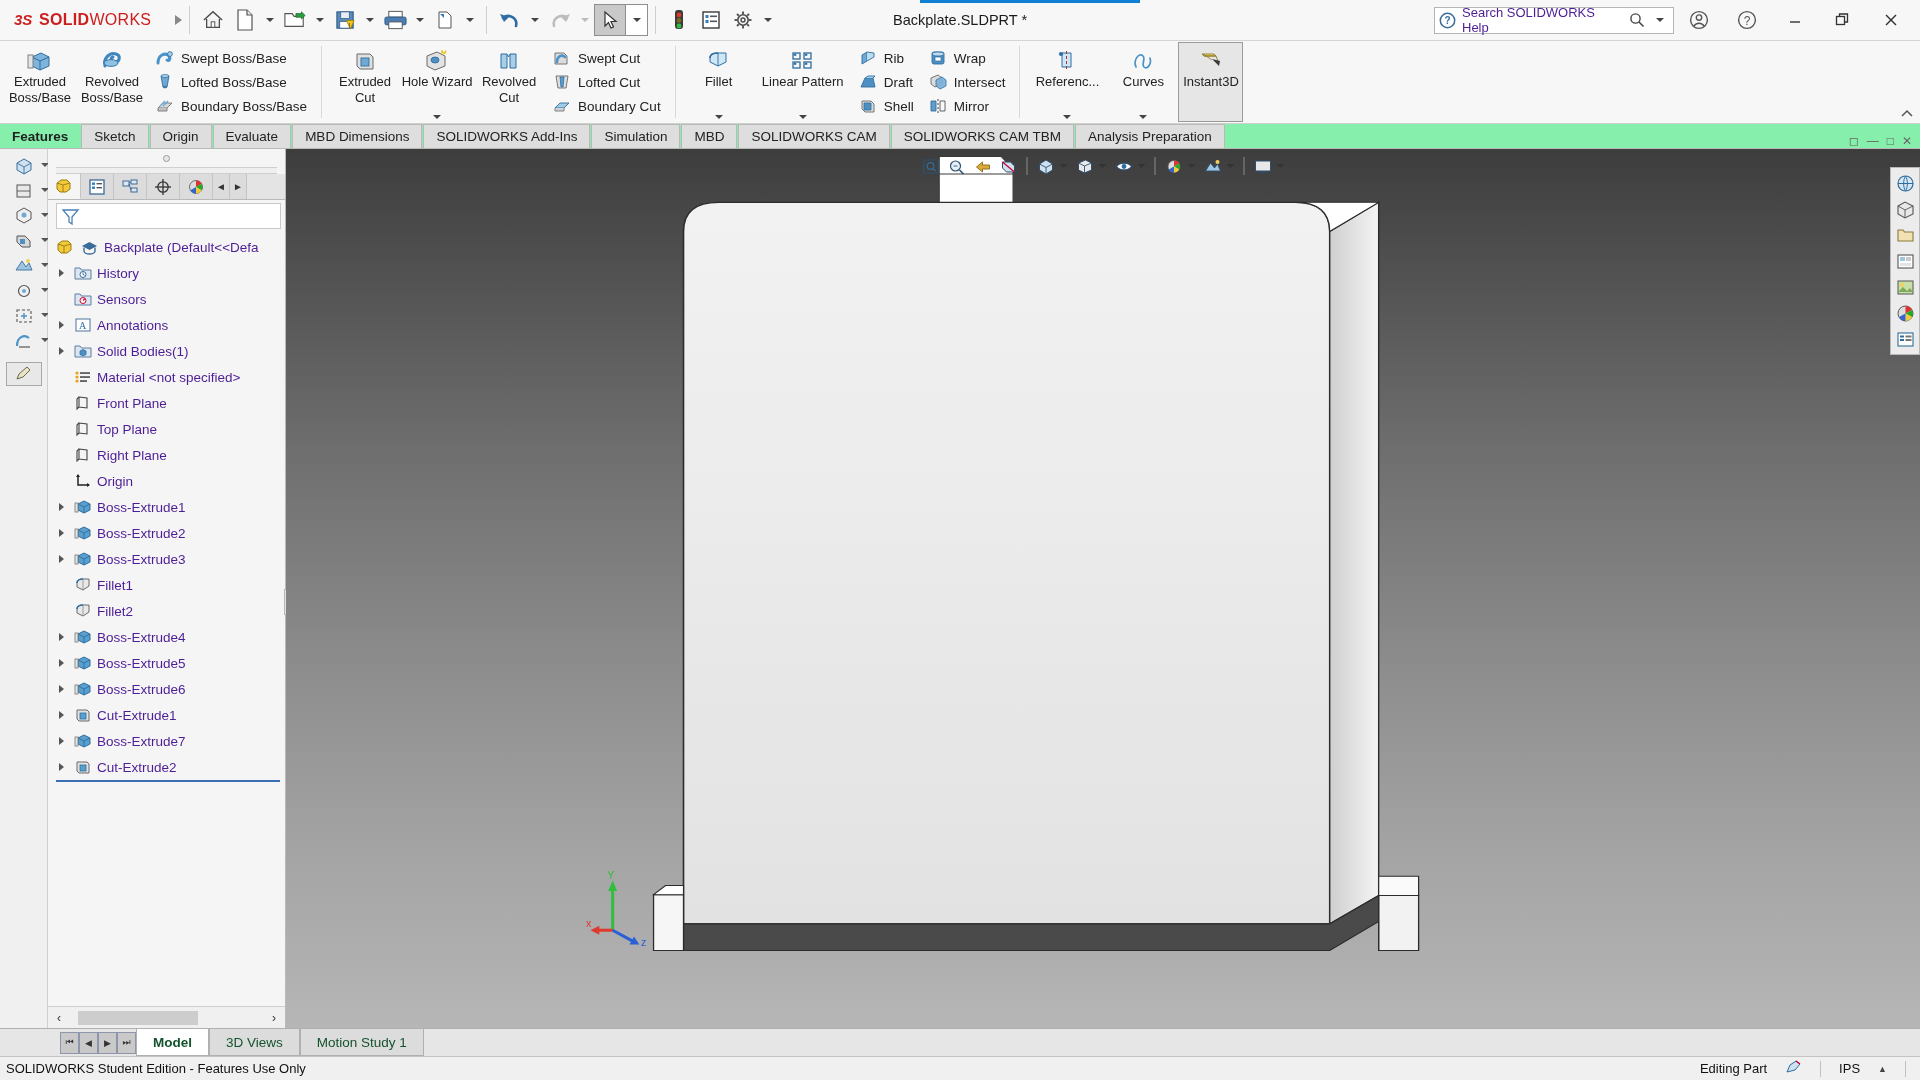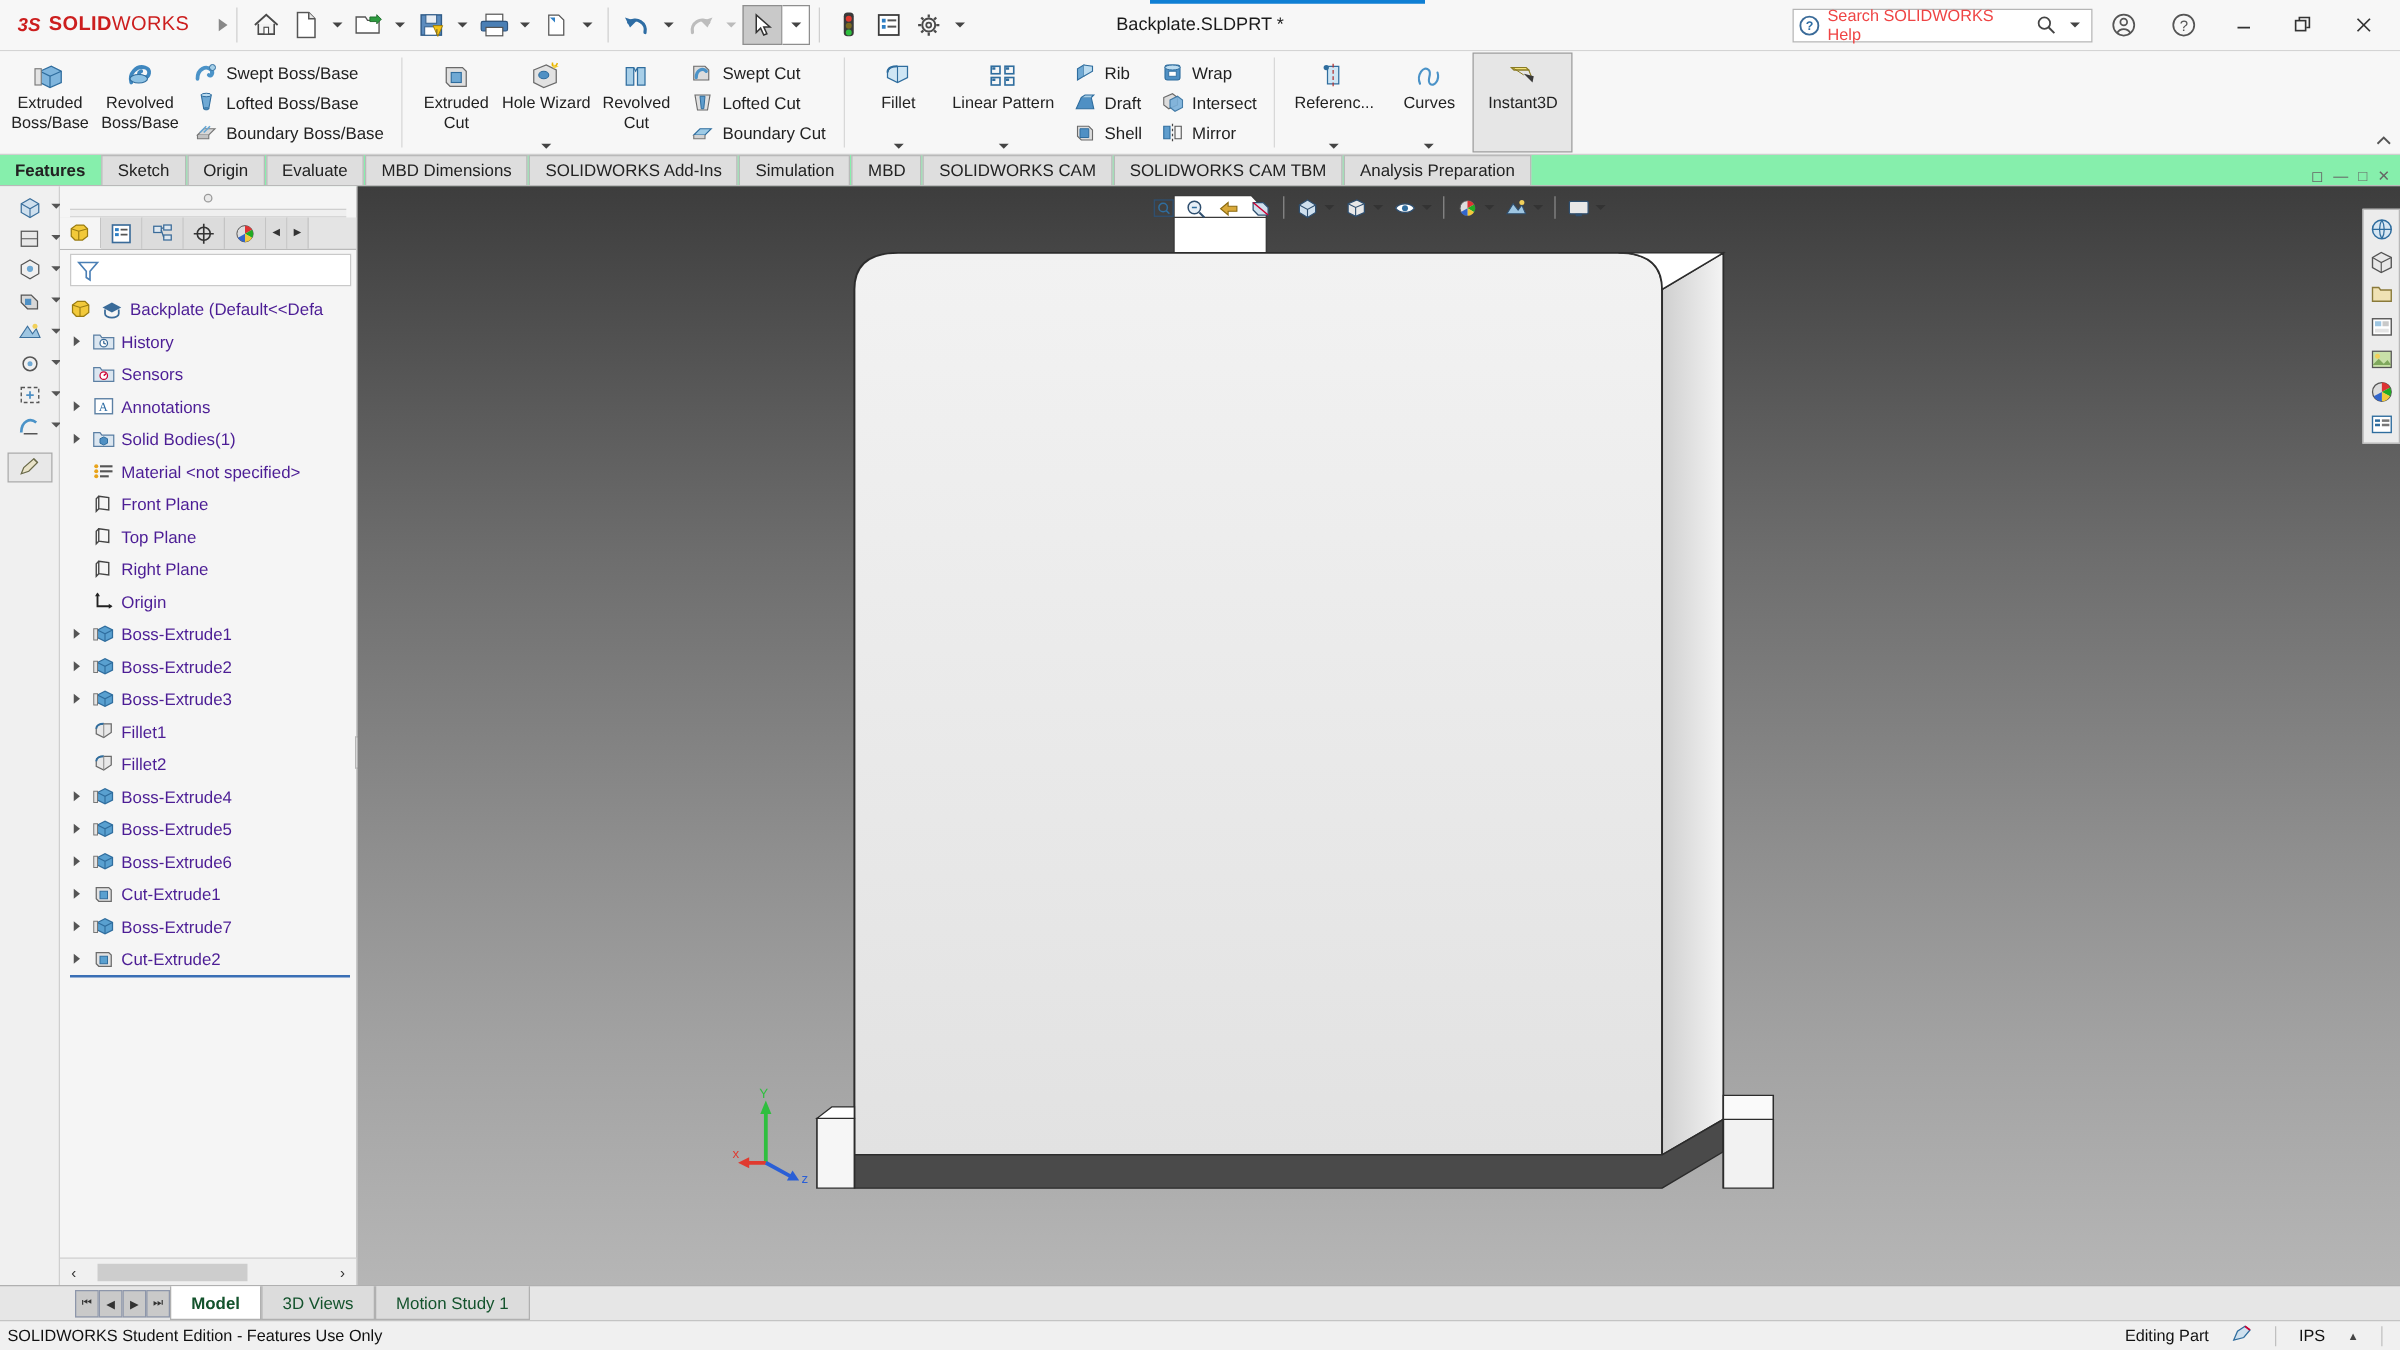--- a/index.html
+++ b/index.html
@@ -26,21 +26,21 @@
   .caret { width:0;height:0;border-top:4px solid #444;border-left:4px solid transparent;border-right:4px solid transparent; margin:0 5px;}
   .doc-title {
     position:absolute; left:0; right:0; text-align:center; font-size:14.5px; color:#1a1a1a;
     pointer-events:none;
   }
   .title-right { margin-left:auto; display:flex; align-items:center; padding-right:6px; gap:2px;}
   .searchbox {
     width:240px; height:27px; border:1px solid #b5b5b5; background:#fff; display:flex; align-items:center;
     padding:0 4px; gap:6px;
   }
-  .searchbox .ph { color:#ef4444; font-size:13px; flex:1;}
+  .searchbox .ph { color:#4c1d95; font-size:13px; flex:1;}
   .winbtn { width:46px; height:34px; display:flex;align-items:center;justify-content:center; }
 
   .blue-accent { position:absolute; top:0; left:920px; width:220px; height:3px; background:#0f7fd4;}
 
   
   .ribbon {
     height:83px; background:#f7f7f7; display:flex; align-items:stretch;
     border-bottom:1px solid #d0d0d0; position:relative; flex:none;
   }
   .rgroup { display:flex; align-items:stretch; padding:2px 4px; }
@@ -548,21 +548,21 @@
       </div>
       <div class="rbig">
         <span class="ic">
           <svg width="24" height="22" viewBox="0 0 24 22">
             <path d="M5 17 C2 10, 8 2, 12 6 C15 9, 10 14, 13 17 C16 20, 21 14, 19 8" fill="none" stroke="#4b93c8" stroke-width="1.7" stroke-linecap="round"></path>
           </svg>
         </span>
         <span class="lbl">Curves</span>
         <span class="dd caret" style="margin:auto auto 2px;"></span>
       </div>
-      <div class="rbig pressed" style="width:78px">
+      <div class="rbig pressed" style="width:63px">
         <span class="ic">
           <svg width="26" height="22" viewBox="0 0 26 22">
             <path d="M4 4 L16 4 L18 6 L6 6 Z" fill="#f2e27a" stroke="#8a7b22" stroke-width="0.9"></path>
             <path d="M6 6 L18 6 L20 11" fill="none" stroke="#8a7b22" stroke-width="0.9"></path>
             <path d="M14 9 L21 16 L22 11 Z" fill="#3a3a3a"></path>
             <path d="M5 4 L14 10" stroke="#8a7b22" stroke-width="0.8"></path>
           </svg>
         </span>
         <span class="lbl">Instant3D</span>
       </div>

